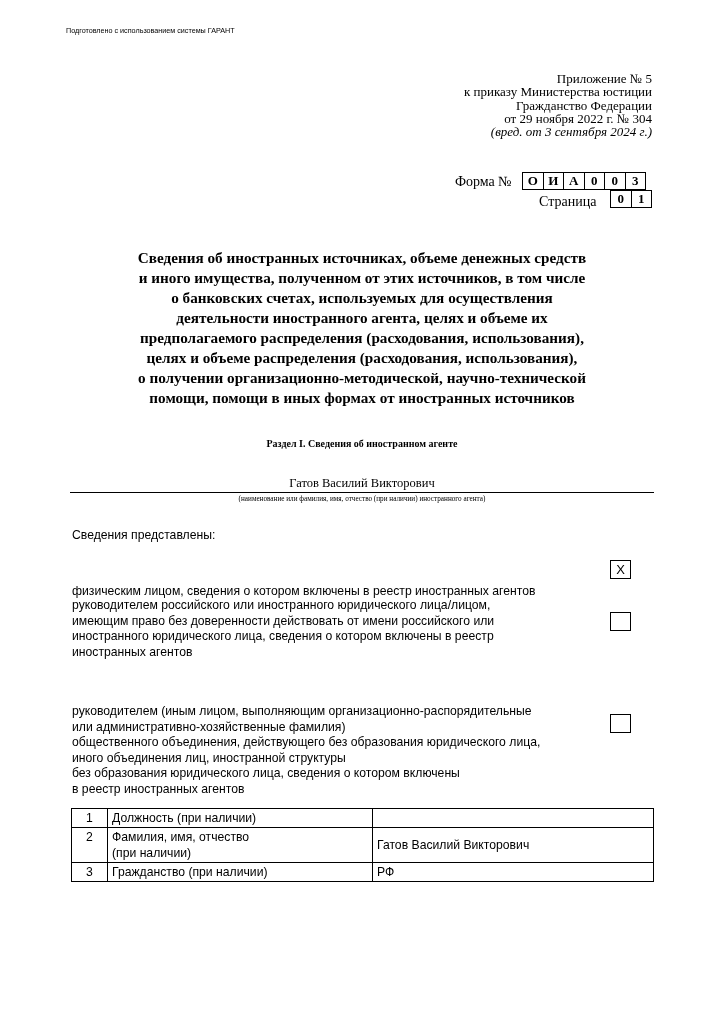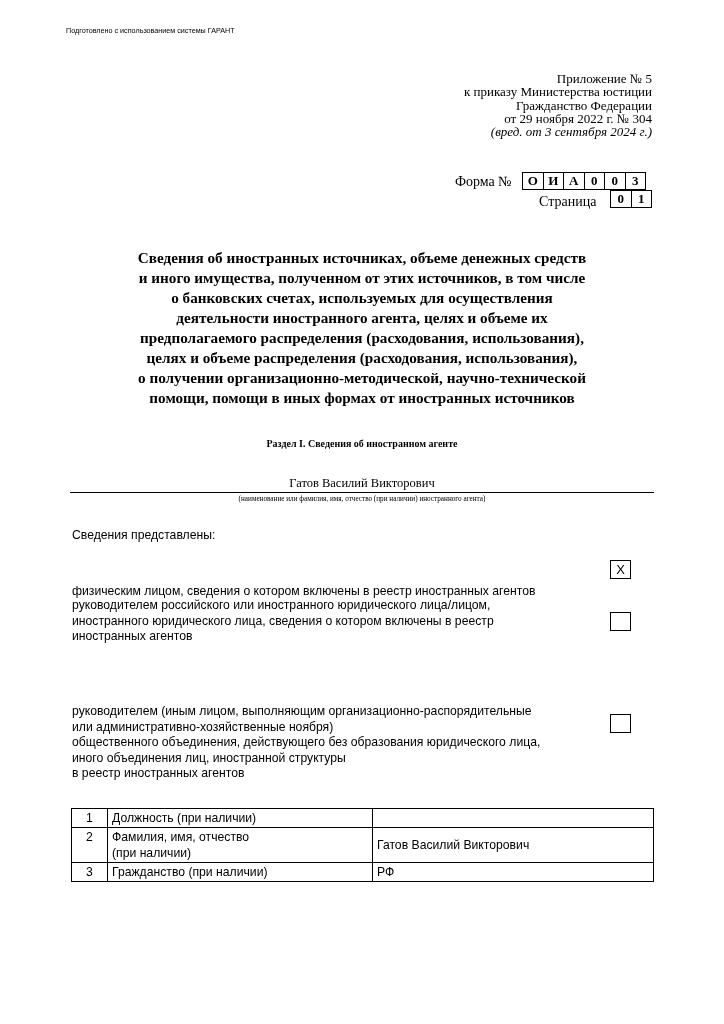--- a/index.html
+++ b/index.html
@@ -117,30 +117,32 @@
 
 <div class="abs body-text submitted">Сведения представлены:</div>
 
 <div class="abs body-text opt opt1">
   <div>физическим лицом, сведения о котором включены в реестр иностранных агентов</div>
 </div>
 <div class="abs checkbox cb1">X</div>
 
 <div class="abs body-text opt opt2">
   <div>руководителем российского или иностранного юридического лица/лицом,</div>
+  <div>имеющим право без доверенности действовать от имени российского или</div>
   <div>иностранного юридического лица, сведения о котором включены в реестр</div>
   <div>иностранных агентов</div>
 </div>
 <div class="abs checkbox cb2"></div>
 
 <div class="abs body-text opt opt3">
   <div>руководителем (иным лицом, выполняющим организационно-распорядительные</div>
-  <div>или административно-хозяйственные ноября)</div>
+  <div>или административно-хозяйственные фамилия)</div>
   <div>общественного объединения, действующего без образования юридического лица,</div>
   <div>иного объединения лиц, иностранной структуры</div>
+  <div>без образования юридического лица, сведения о котором включены</div>
   <div>в реестр иностранных агентов</div>
 </div>
 <div class="abs checkbox cb3"></div>
 
 <table class="info">
   <tbody>
       <tr class="r1">
     <td class="num">1</td>
     <td class="lbl">
           <div>Должность (при наличии)</div>

